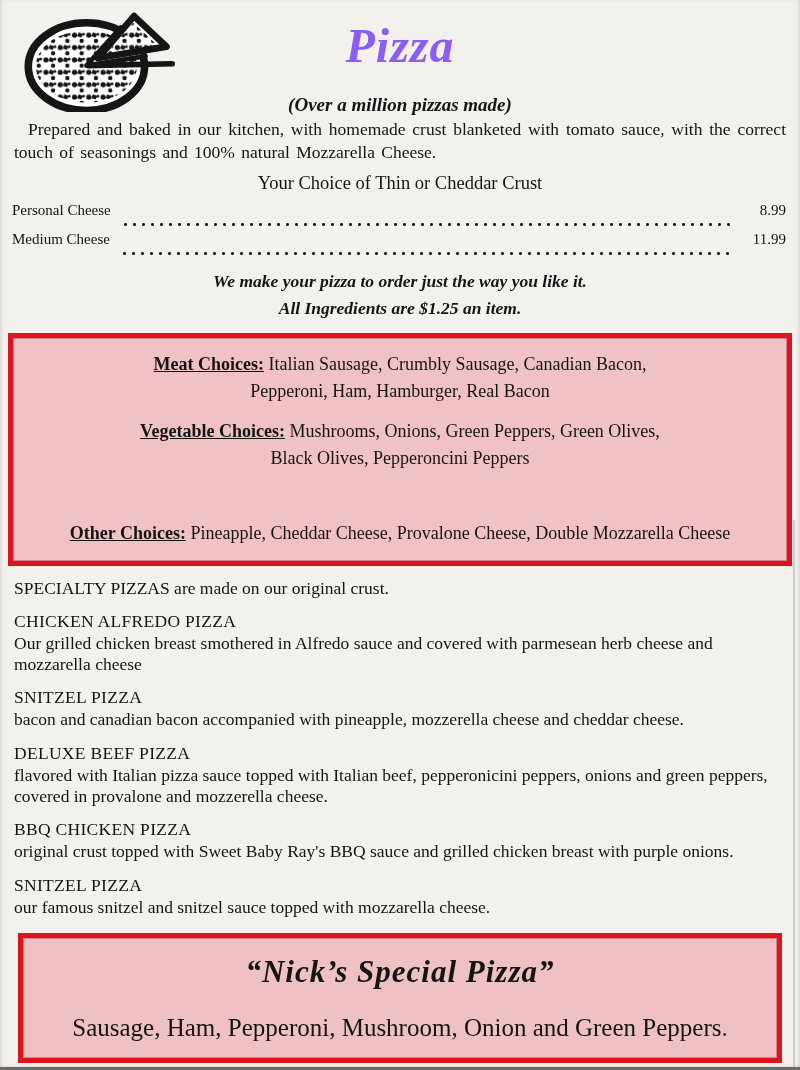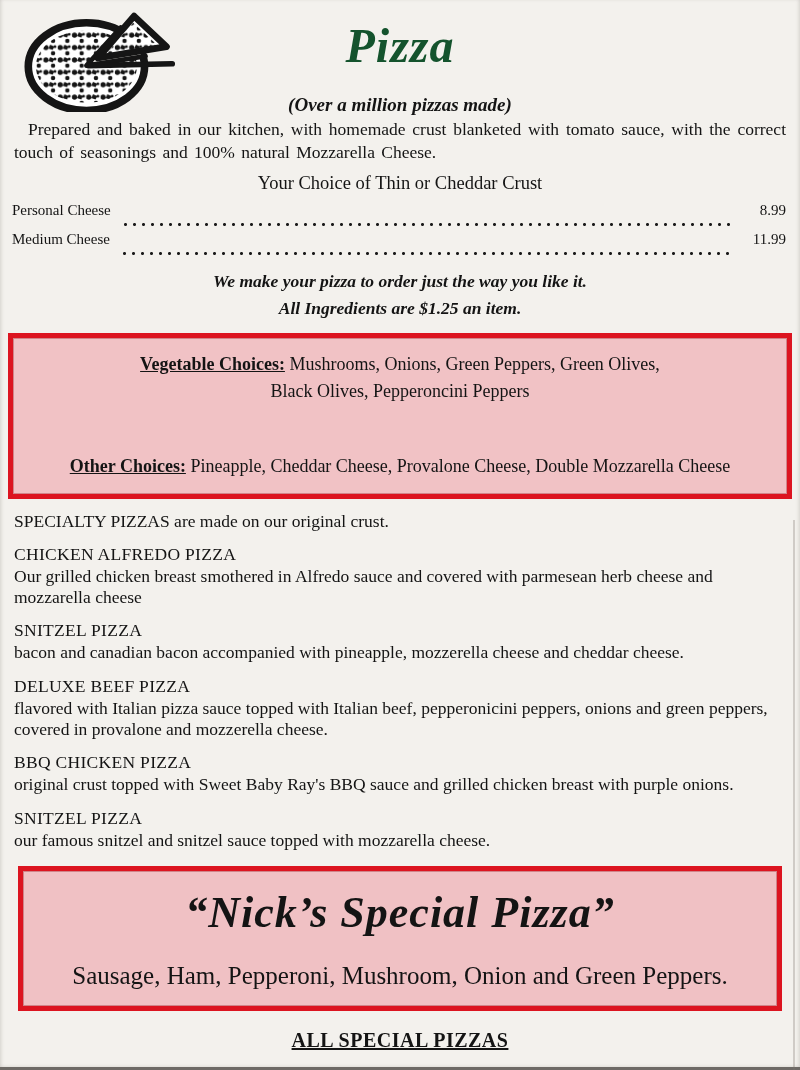--- a/index.html
+++ b/index.html
@@ -21,21 +21,21 @@
     content:""; position:absolute; left:0; right:0; bottom:0; height:3px;
     background:#6e6a66; pointer-events:none;
   }
 
   
   .header { position:relative; height:112px; }
   .logo { position:absolute; left:14px; top:6px; }
   .page-title {
     text-align:center; padding-top:22px;
     font-size:48px; line-height:1; font-style:italic; font-weight:600;
-    color:#14532d; letter-spacing:1px;
+    color:#8b5cf6; letter-spacing:1px;
   }
   .page-subtitle {
     text-align:center; margin-top:24px;
     font-size:19px; font-weight:bold; font-style:italic;
   }
 
   
   .intro {
     margin:6px 14px 0 14px;
     font-size:17.5px; line-height:1.3;
@@ -82,21 +82,21 @@
   
   .special-box {
     margin:15px 18px 0 18px;
     background:#f0c1c4;
     border:5px solid #dc1420;
     box-shadow: inset 0 0 0 1px rgba(150,20,30,.35);
     text-align:center;
     padding:12px 10px 16px 10px;
   }
   .special-title {
-    font-size:44px; font-style:italic; font-weight:bold; letter-spacing:1px;
+    font-size:31px; font-style:italic; font-weight:bold; letter-spacing:1px;
     padding-top:4px;
     text-align:center;
   }
   .special-toppings { font-size:25px; margin-top:24px; }
 
   
   .all-special {
     text-align:center; margin-top:18px;
     font-size:20px; font-weight:bold; text-decoration:underline; letter-spacing:.5px;
   }
@@ -149,20 +149,24 @@
     </div>
   </div>
 
   <div class="notes">
     <div>We make your pizza to order just the way you like it.</div>
     <div>All Ingredients are $1.25 an item.</div>
   </div>
 
   <div class="choices-box">
     <div class="topping-group">
+      <div><span class="group-label">Meat Choices:</span> <span>Italian Sausage, Crumbly Sausage, Canadian Bacon,</span></div>
+      <div>Pepperoni, Ham, Hamburger, Real Bacon</div>
+    </div>
+    <div class="topping-group">
       <div><span class="group-label">Vegetable Choices:</span> <span>Mushrooms, Onions, Green Peppers, Green Olives,</span></div>
       <div>Black Olives, Pepperoncini Peppers</div>
     </div>
     <div class="topping-group">
       <div><span class="group-label">Other Choices:</span> <span>Pineapple, Cheddar Cheese, Provalone Cheese, Double Mozzarella Cheese</span></div>
     </div>
   </div>
 
   <div class="spec-heading">SPECIALTY PIZZAS are made on our original crust.</div>
 

